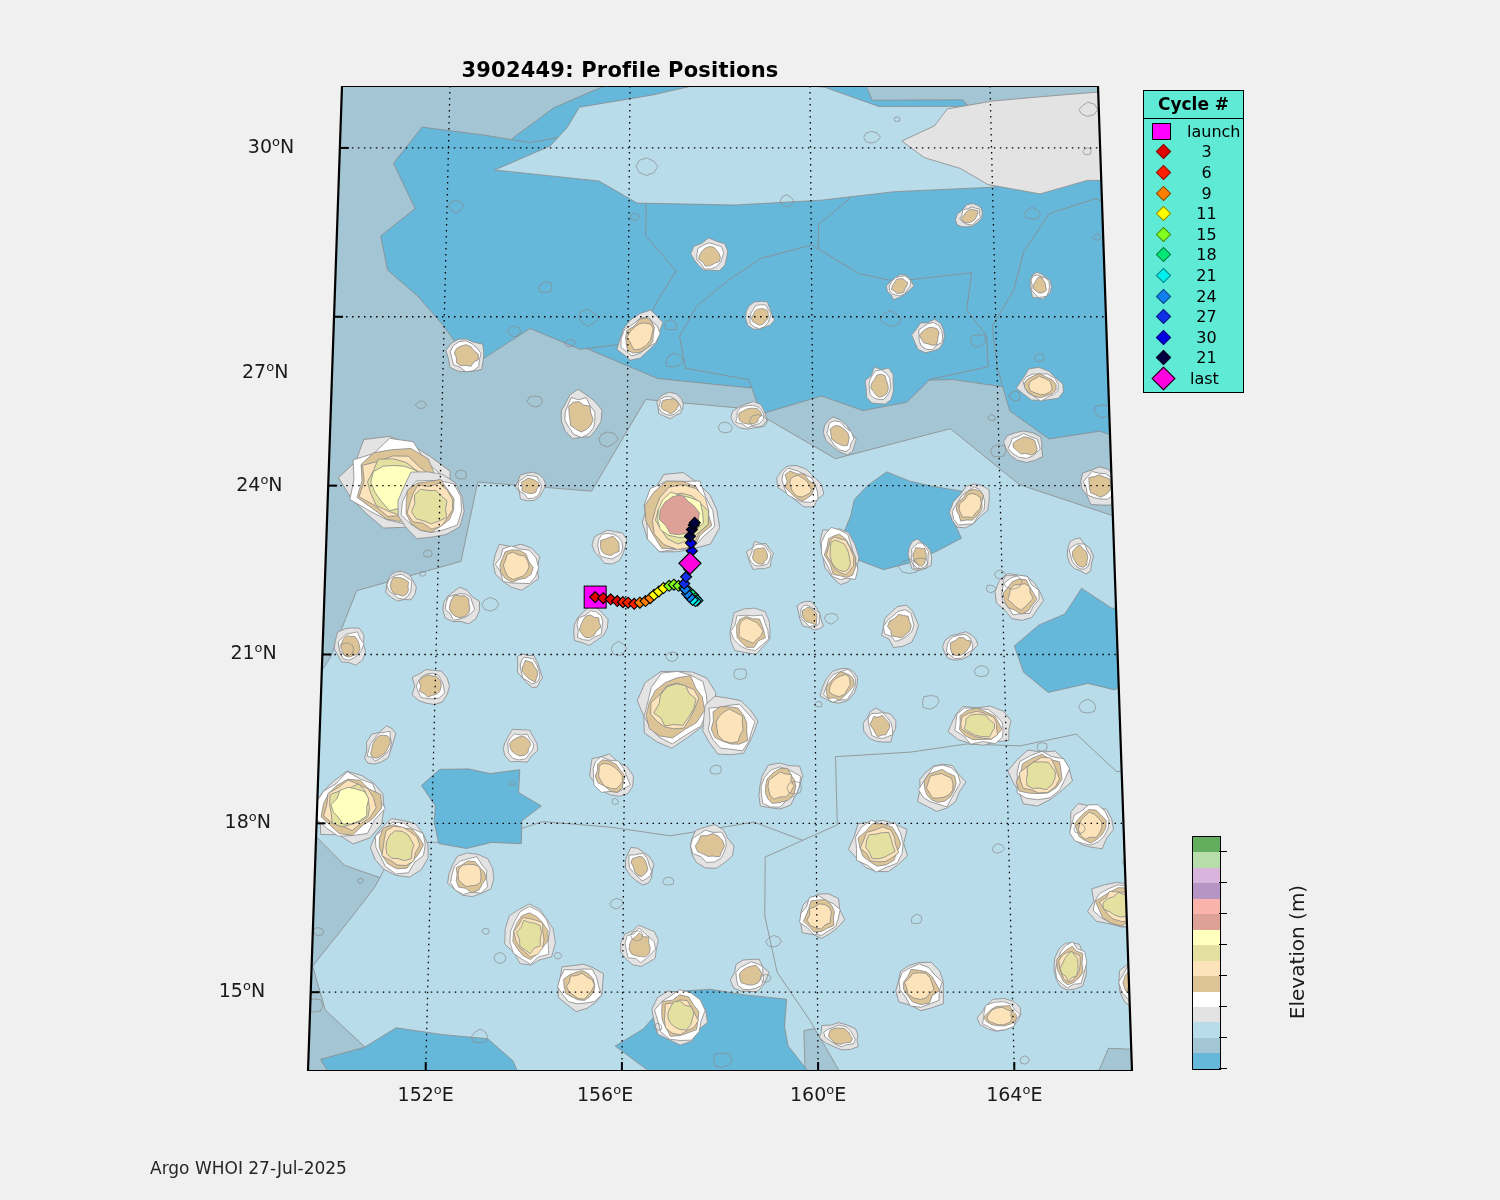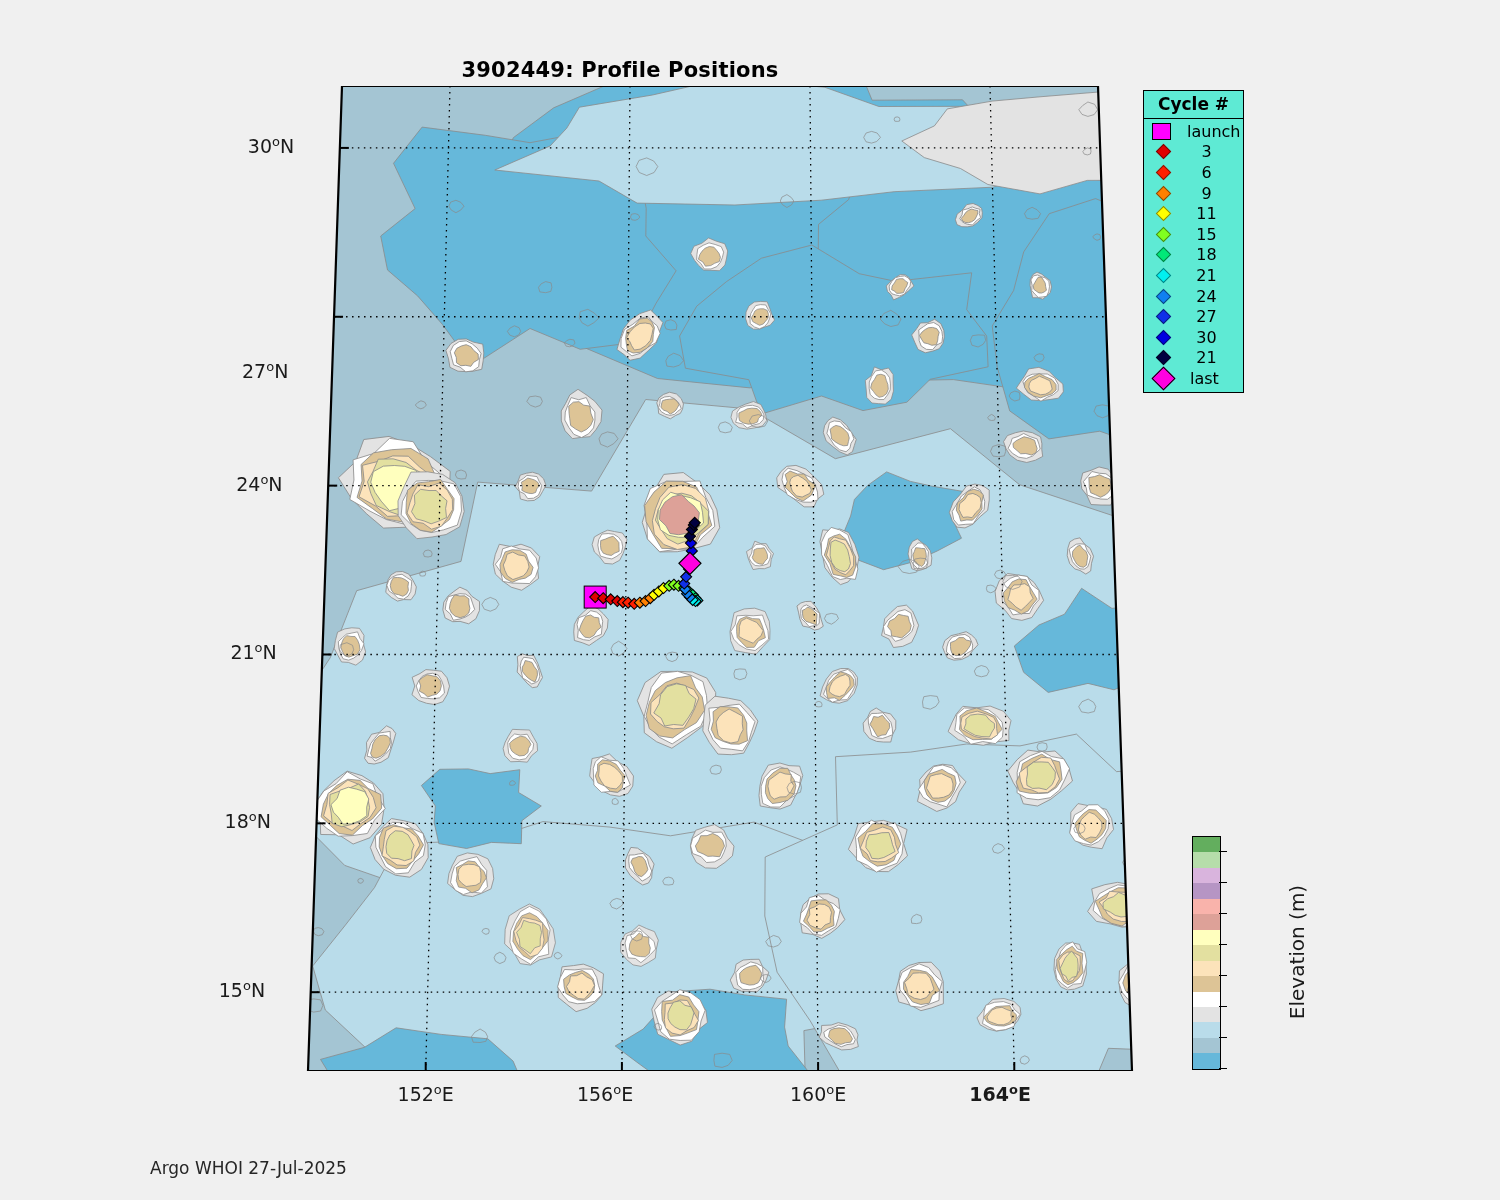--- a/index.html
+++ b/index.html
@@ -509,21 +509,21 @@
   <div id="ticklabels">
       <div class="axlabel latlabel" style="left: 247.863px; top: 134.914px; width: 84px;">30<span class="deg">o</span>N</div>
       <div class="axlabel latlabel" style="left: 242.034px; top: 312px; width: 84px; margin-top: 48px;">27<span class="deg">o</span>N</div>
       <div class="axlabel latlabel" style="left: 236.206px; top: 472.629px; width: 84px;">24<span class="deg">o</span>N</div>
       <div class="axlabel latlabel" style="left: 230.377px; top: 641.486px; width: 84px;">21<span class="deg">o</span>N</div>
       <div class="axlabel latlabel" style="left: 224.549px; top: 810.343px; width: 84px;">18<span class="deg">o</span>N</div>
       <div class="axlabel latlabel" style="left: 218.72px; top: 979.2px; width: 84px;">15<span class="deg">o</span>N</div>
       <div class="axlabel" style="left: 380.714px; top: 1083px; width: 90px; text-align: center;">152<span class="deg">o</span>E</div>
       <div class="axlabel" style="left: 576.905px; top: 1083px; width: 90px; ">156<span class="deg">o</span>E</div>
       <div class="axlabel" style="left: 773.095px; top: 1083px; width: 90px; text-align: center;">160<span class="deg">o</span>E</div>
-      <div class="axlabel" style="left: 969.286px; top: 1083px; width: 90px;  font-weight: bold;">164<span class="deg">o</span>E</div>
+      <div class="axlabel" style="left: 969.286px; top: 1083px; width: 90px; text-align: center;">164<span class="deg">o</span>E</div>
     </div>
 
   <div class="credit">Argo WHOI 27-Jul-2025</div>
 
   <div class="legend">
     <div class="legend-title">Cycle #</div>
     <div class="legend-body" id="legend-body">
         <div class="lrow">
           <div class="lsym">
             <div class="sq" style="background: rgb(255, 0, 255);"></div>

